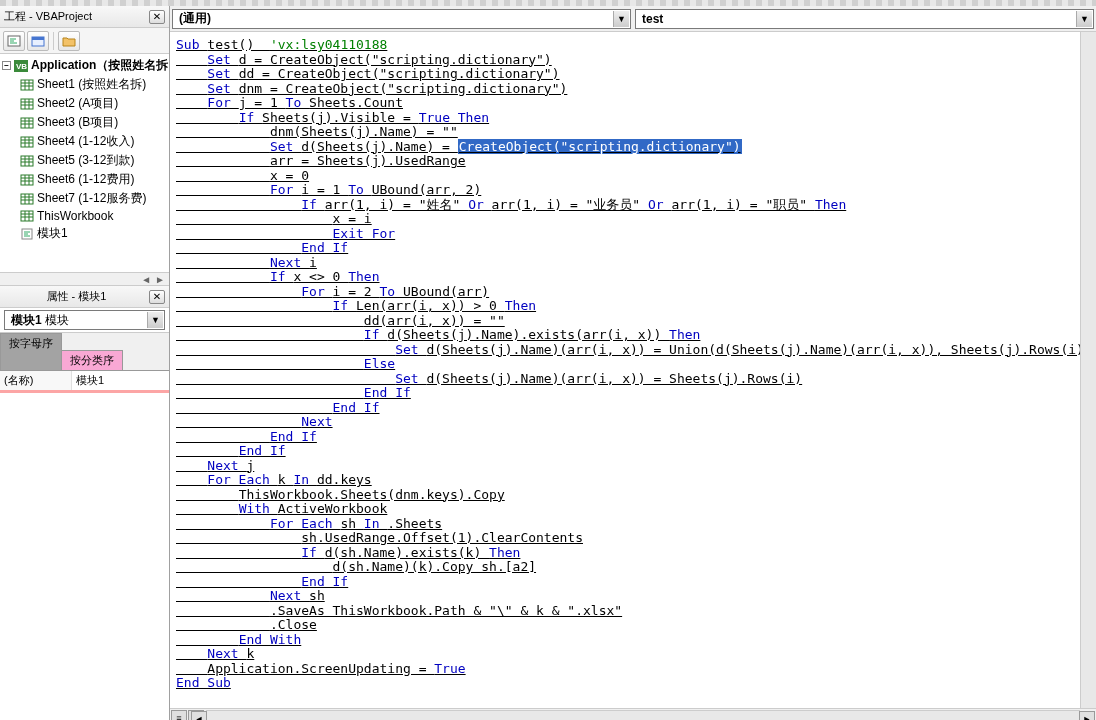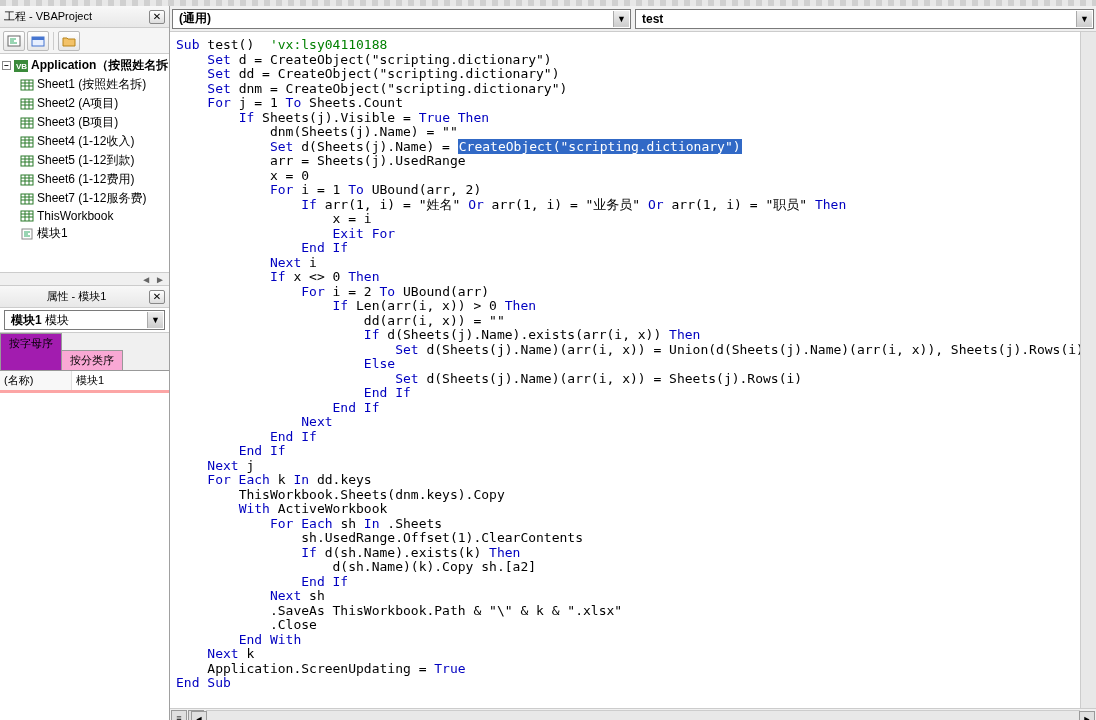--- a/index.html
+++ b/index.html
@@ -28,38 +28,38 @@
 
 .pane-strip { height: 14px; background: #f0f0f0; border-top: 1px solid #ccc; border-bottom: 1px solid #ccc; display:flex; justify-content:flex-end; align-items:center; padding: 0 2px; }
 .pane-strip .arrow { font-size:10px; color:#666; cursor:pointer; padding: 0 2px;}
 
 .props-header { display:flex; align-items:center; background: linear-gradient(#f8f8f8,#e8e8e8); border-bottom: 1px solid #ccc; padding: 2px 4px; height: 22px; text-align: center; }
 .props-title { flex:1; font-size:11px; overflow:hidden; white-space:nowrap; }
 
 .props-select { padding: 2px 4px; border-bottom: 1px solid #ccc; }
 
 .tabs { display:flex; border-bottom:1px solid #999; background:#f0f0f0; }
-.tab { padding: 2px 8px; border: 1px solid #999; border-bottom: none; background:#a21caf; margin-right:-1px; font-size:11px; cursor:pointer; }
+.tab { padding: 2px 8px; border: 1px solid #999; border-bottom: none; background:#a3a3a3; margin-right:-1px; font-size:11px; cursor:pointer; }
 .tab.inactive { background:#f9a8d4;margin-top:17px; }
 
 .props-grid { flex:1; overflow:auto; background:#fff; }
 .prop-row { display:flex; border-bottom:3px solid #fca5a5; }
 .prop-name { width: 72px; padding: 2px 4px; border-right:1px solid #e0e0e0; font-size:11px; background:#f8f8f8;}
 .prop-val { flex:1; padding:2px 4px; font-size:11px;}
 
 .right-panel { flex:1; display:flex; flex-direction:column; background:#fff; position:relative;}
 
 .combo-row { display:flex; padding:2px; gap:4px; background:#f0f0f0; border-bottom:1px solid #ccc; height:26px; align-items:center;}
 .combo { flex:1; position:relative;text-align:right;}
 .combo-box { width:100%; height: 20px; border:1px solid #7a7a7a; background:#fff; display:flex; align-items:center; padding: 0 18px 0 6px; font-size:12px; position:relative; cursor:pointer;}
 .combo-box .dd { position:absolute; right:1px; top:1px; bottom:1px; width:16px; background: linear-gradient(#eee,#ccc); border-left:1px solid #aaa; display:flex; align-items:center; justify-content:center; font-size:9px;}
 .combo-box.bold { font-weight: bold; }
 
 .code-wrap { flex:1; overflow:auto; position:relative; background:#fff;}
-.code { font-family: "NSimSun", "SimSun", "Consolas", monospace; font-size: 13px; line-height: 14.5px; padding: 6px 0 6px 6px; white-space:pre; color:#000;}
+.code { font-family: "NSimSun", "SimSun", "Consolas", monospace; font-size: 13px; line-height: 14.5px; padding: 6px 0 6px 6px; white-space:pre; color:#000;text-decoration:underline;}
 .kw { color: #0000C0; }
 .cmt { color: #008000; }
 .hl { background:#3169c6; color:#fff; padding: 0 1px;}
 
 .hscroll { height:18px; background:#f0f0f0; border-top:1px solid #ccc; display:flex; align-items:center;}
 .hs-btns { display:flex;}
 .hs-sq { width:16px; height:16px; border:1px solid #999; background:#e0e0e0; margin-left:1px; display:flex; align-items:center; justify-content:center; font-size:9px; cursor:pointer;}
 .hs-track { flex:1; height:16px; background:#e8e8e8; border:1px solid #ccc; margin: 0 16px 0 2px; position:relative;}
 .hs-arrow { width:16px; height:16px; border:1px solid #999; background:#e0e0e0; display:flex; align-items:center; justify-content:center; font-size:9px; position:absolute; cursor:pointer;}
 
@@ -169,21 +169,21 @@
             <div class="tree-node">
               <span class="icon sheet-icon">
                 <svg width="14" height="12">
                   <rect x="1" y="1" width="12" height="10" fill="#fff" stroke="#2a7a2a"></rect>
                   <line x1="1" y1="4" x2="13" y2="4" stroke="#2a7a2a"></line>
                   <line x1="1" y1="7" x2="13" y2="7" stroke="#2a7a2a"></line>
                   <line x1="5" y1="1" x2="5" y2="11" stroke="#2a7a2a"></line>
                   <line x1="9" y1="1" x2="9" y2="11" stroke="#2a7a2a"></line>
                 </svg>
               </span>
-              <span>Sheet5 (1-12到款)</span>
+              <span>Sheet5 (3-12到款)</span>
             </div>
             <div class="tree-node">
               <span class="icon sheet-icon">
                 <svg width="14" height="12">
                   <rect x="1" y="1" width="12" height="10" fill="#fff" stroke="#2a7a2a"></rect>
                   <line x1="1" y1="4" x2="13" y2="4" stroke="#2a7a2a"></line>
                   <line x1="1" y1="7" x2="13" y2="7" stroke="#2a7a2a"></line>
                   <line x1="5" y1="1" x2="5" y2="11" stroke="#2a7a2a"></line>
                   <line x1="9" y1="1" x2="9" y2="11" stroke="#2a7a2a"></line>
                 </svg>

